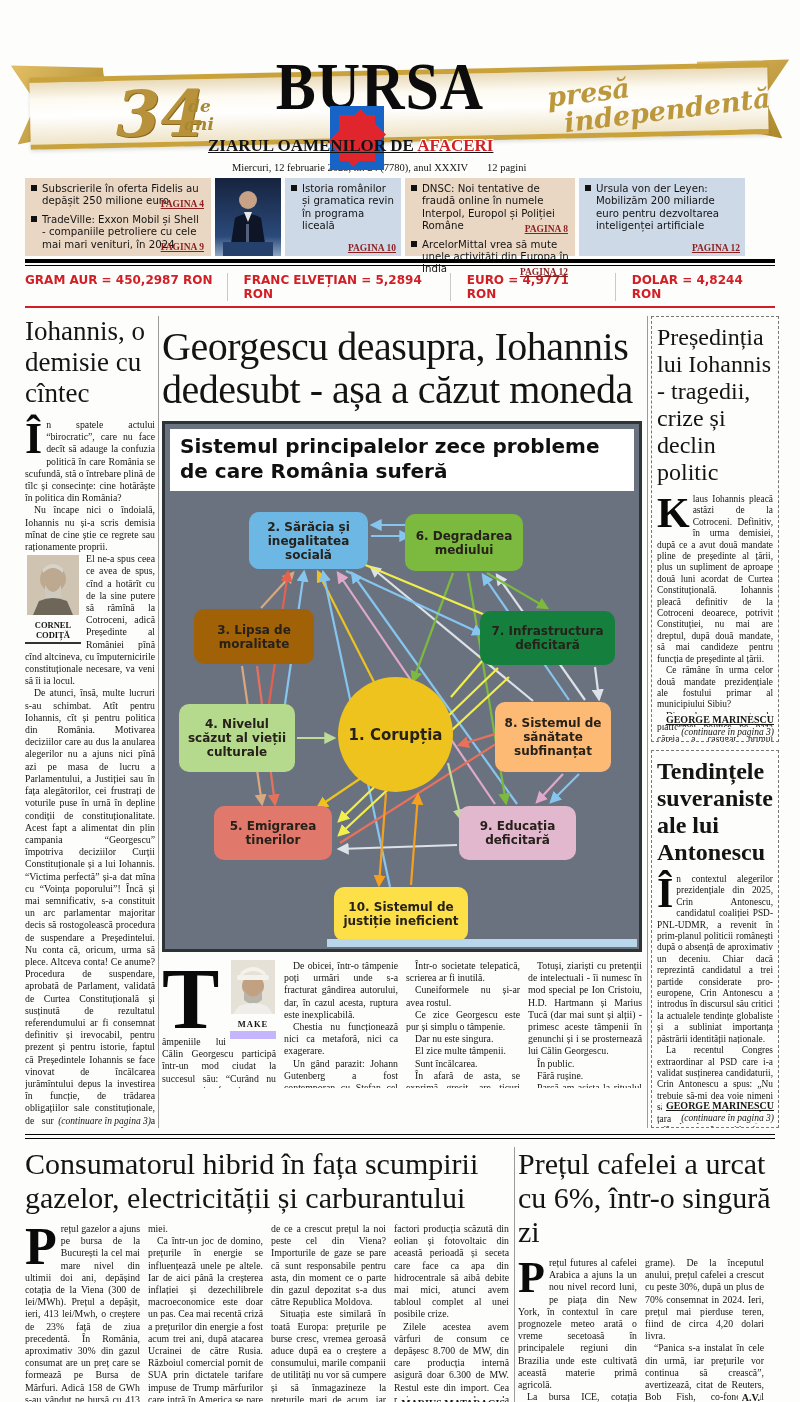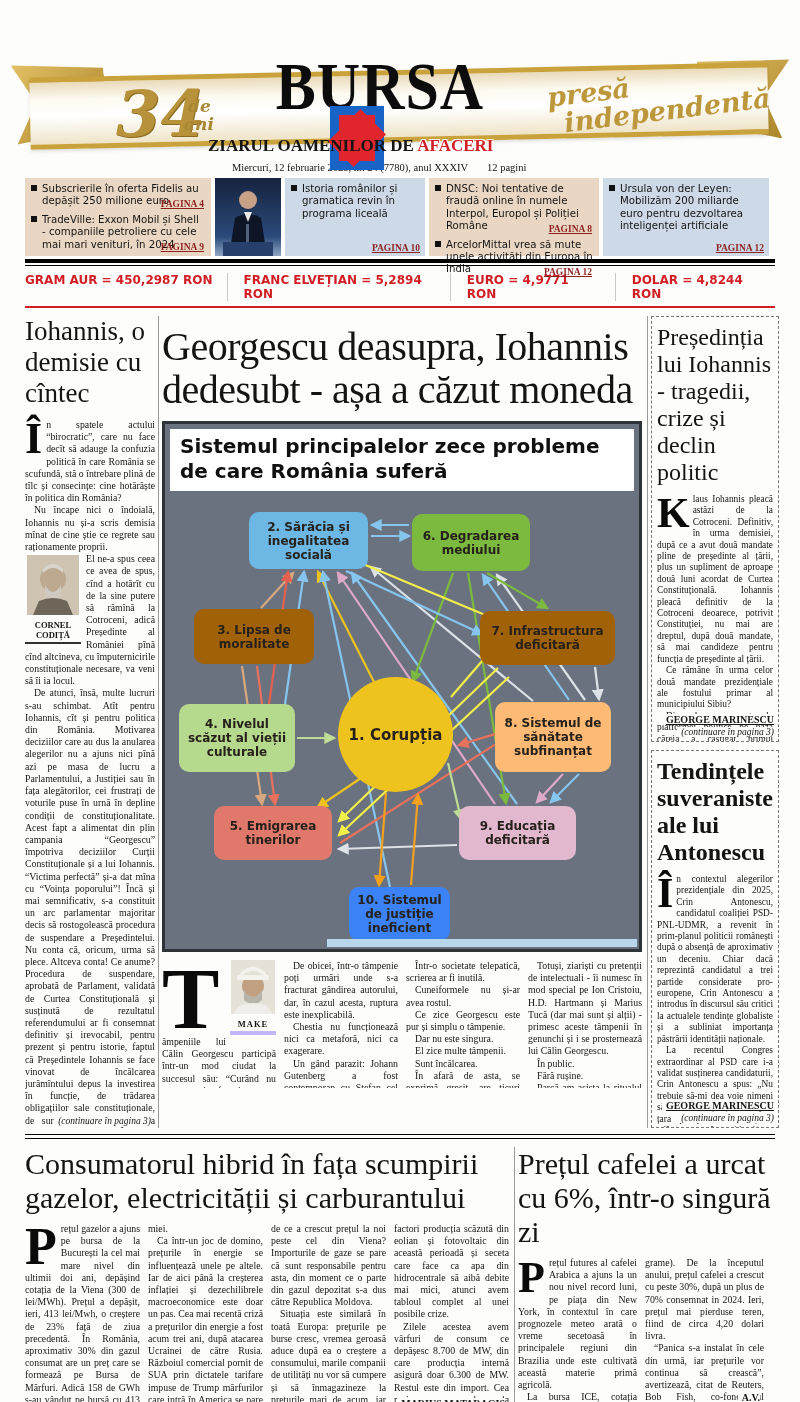--- a/index.html
+++ b/index.html
@@ -16,21 +16,21 @@
   .tail.r{right:14px;top:52px;clip-path:polygon(100% 4%,0 16%,0 84%,100% 96%,76% 50%);transform:rotate(5deg);}
   .years-num{position:absolute;left:116px;top:76px;font:italic bold 64px "DejaVu Serif",serif;color:#b8923a;
              text-shadow:1px 1px 0 #8a6a1e;}
   .years-de{position:absolute;left:188px;top:96px;font:italic bold 17px "DejaVu Serif",serif;color:#a88732;}
   .years-ani{position:absolute;left:184px;top:114px;font:italic bold 17px "DejaVu Serif",serif;color:#a88732;}
   .bursa{position:absolute;left:120px;top:52px;width:520px;text-align:center;
          font:bold 60px "Liberation Serif",serif;letter-spacing:1px;color:#0c0c0c;transform:scaleY(1.14);}
   .logo{position:absolute;left:330px;top:106px;width:54px;height:64px;background:#1763c6;z-index:1;}
   .logo::before,.logo::after{content:"";position:absolute;inset:9px;background:#e0262c;}
   .logo::before{transform:rotate(45deg);}
-  .subtitle{position:absolute;left:208px;top:136px;z-index:2;font:bold 17px "Liberation Serif",serif;white-space:nowrap;}
+  .subtitle{position:absolute;left:208px;top:136px;z-index:2;font:bold 17px "Liberation Serif",serif;white-space:nowrap;text-decoration:underline;}
   .subtitle .afa{color:#d21f26;text-shadow:-1px -1px 0 #fff,1px -1px 0 #fff,-1px 1px 0 #fff,1px 1px 0 #fff;}
   .tagline{position:absolute;left:548px;top:70px;width:230px;font:italic bold 27px "DejaVu Serif",serif;
            color:#bd973c;transform:rotate(-7deg);line-height:27px;}
   .tagline .t2{margin-left:14px;}
   .dateline{position:absolute;left:120px;top:162px;width:460px;text-align:center;font-size:10.5px;}
   .pagescount{position:absolute;left:487px;top:162px;font-size:10.5px;}
   
   .teasers{display:flex;gap:4px;margin:0 25px;height:78px;}
   .tbox{box-sizing:border-box;padding:5px 6px;font:10.2px/12.4px "DejaVu Sans",sans-serif;position:relative;}
   .tbox.tan{background:#ead7c3;}
@@ -70,32 +70,32 @@
                  font:bold 20px/25px "DejaVu Sans",sans-serif;color:#101010;}
   .canvas{position:relative;width:474px;height:458px;}
   .canvas svg{position:absolute;left:0;top:0;}
   .node{position:absolute;z-index:1;display:flex;align-items:center;justify-content:center;text-align:center;
         padding:4px;box-sizing:border-box;border-radius:10px;font:bold 12px/14px "DejaVu Sans",sans-serif;color:#26211a;}
   .n1{left:173px;top:186px;width:115px;height:115px;border-radius:50%;background:#eec31e;font-size:15px;}
   .n2{left:84px;top:21px;width:119px;height:57px;background:#6cb7e4;}
   .n3{left:29px;top:118px;width:120px;height:55px;background:#a16207;}
   .n4{left:14px;top:213px;width:116px;height:68px;background:#b6da8d;}
   .n5{left:49px;top:315px;width:118px;height:54px;background:#e0796c;}
-  .n6{left:247px;top:23px;width:118px;height:57px;background:#7cb93f;}
-  .n7{left:315px;top:120px;width:135px;height:54px;background:#a16207;}
+  .n6{left:240px;top:23px;width:118px;height:57px;background:#7cb93f;}
+  .n7{left:315px;top:120px;width:135px;height:54px;background:#15803d;}
   .n8{left:330px;top:211px;width:116px;height:70px;background:#fdba74;}
   .n9{left:294px;top:315px;width:117px;height:54px;background:#e2b8ce;}
-  .n10{left:184px;top:396px;width:101px;height:54px;background:#3b82f6;}
+  .n10{left:169px;top:396px;width:134px;height:54px;background:#fde047;}
   .bluestrip{position:absolute;left:162px;right:2px;bottom:2px;height:8px;background:#b9d7ea;z-index:2;}
   
   .telepathy{display:flex;gap:8px;margin-top:8px;height:128px;overflow:hidden;position:relative;}
   .telepathy .col{width:114px;flex:none;}
   .dc-t{font-size:86px;line-height:74px;margin:2px 6px 0 0;}
   .make-photo{float:right;width:46px;margin:0 0 2px 4px;text-align:center;}
-  .make-photo .cap{font:bold 8.5px "Liberation Serif",serif;letter-spacing:1px;border-bottom:4px solid #c4b5fd;padding:1px 0 2px;}
+  .make-photo .cap{font:bold 8.5px "Liberation Serif",serif;letter-spacing:1px;border-bottom:8px solid #c4b5fd;padding:1px 0 2px;}
   
   .rightcol{width:128px;flex:none;display:flex;flex-direction:column;gap:8px;}
   .rbox{border:1px dashed #777;box-sizing:border-box;padding:7px 5px;position:relative;overflow:hidden;}
   .rbox .rtitle{font-size:24px;line-height:27px;margin:0 0 8px;}
   .rbox .para{font-size:9.4px;line-height:11.4px;}
   .rbox1{height:426px;} .rbox2{height:378px;}
   
   .rule2{margin:6px 25px 0;border-top:1px solid #000;border-bottom:1px solid #000;height:3px;}
   .bottom{display:flex;margin:8px 25px 0;height:282px;}
   .energy{width:486px;flex:none;}
@@ -151,21 +151,21 @@
         </linearGradient>
           </defs>
         <rect width="66" height="78" fill="url(#pg)"></rect>
         <circle cx="33" cy="22" r="9" fill="#c8a286"></circle>
         <path d="M14 78 L20 40 Q33 32 46 40 L52 78 Z" fill="#0d1526"></path>
         <path d="M29 34 L33 44 L37 34 Z" fill="#e8e8e8"></path>
         <rect x="8" y="64" width="50" height="14" fill="#24406b"></rect>
         <rect x="31" y="46" width="3" height="18" fill="#55617a"></rect>
       </svg>
     </div>
-    <div class="tbox blue" style="width:140px">
+    <div class="tbox blue" style="width:116px">
       <div class="t-item">
         <span class="sq"></span>
         <span>Istoria românilor și gramatica revin în programa liceală</span>
       </div>
       <span class="t-page corner">PAGINA 10</span>
     </div>
     <div class="tbox tan" style="width:170px">
       <div class="t-item">
         <span class="sq"></span>
         <span>DNSC: Noi tentative de fraudă online în numele Interpol, Europol și Poliției Române</span>

